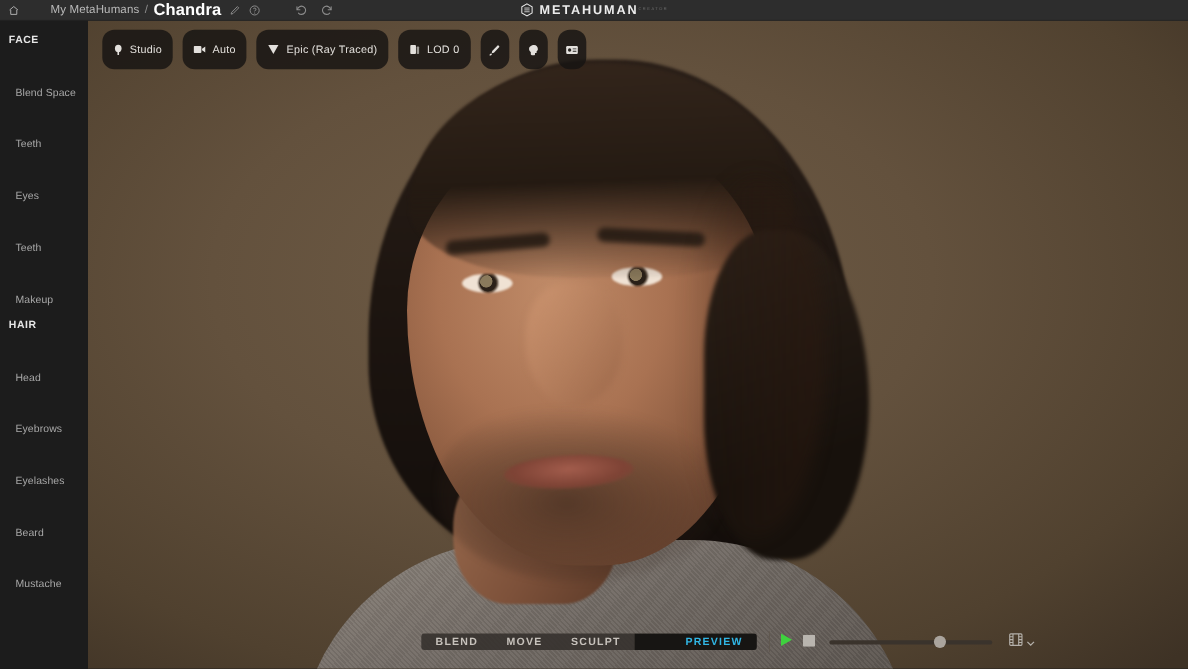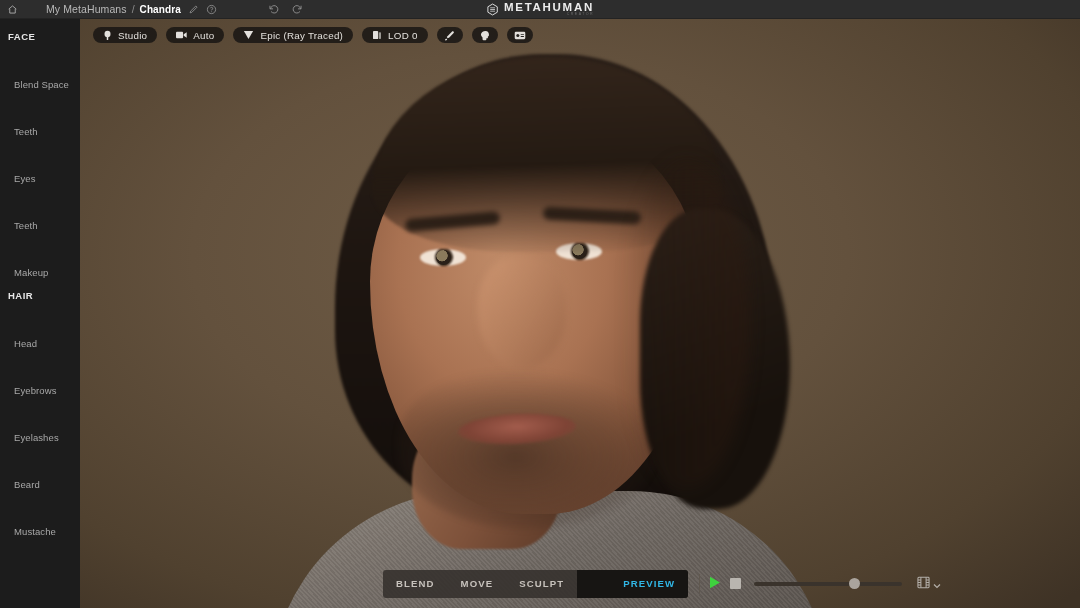--- a/index.html
+++ b/index.html
@@ -19,31 +19,31 @@
     display: flex; align-items: center;
     border-bottom: 1px solid #232323;
   }
   .crumbs { display: flex; align-items: center; gap: 4px; padding-left: 7px; }
   .home-icon { width: 11px; height: 11px; display: block; }
   .crumb-text {
     font-size: 10.5px; color: #b9b9b9; letter-spacing: .1px; padding-left: 24px;
   }
   .crumb-sep { font-size: 10.5px; color: #8d8d8d; padding: 0 1px; }
   .crumb-current {
-    font-size: 10px; color: #ffffff; font-weight: bold; letter-spacing: .1px;
+    font-size: 15px; color: #ffffff; font-weight: bold; letter-spacing: .1px;
   }
   .mini-icon { width: 11px; height: 11px; display: block; opacity: .78; margin-left: 3px; }
 
   .logo-wrap {
     position: absolute; left: 50%; top: 50%;
     transform: translate(-50%, -50%);
     display: flex; align-items: center; gap: 5px;
   }
   .logo-hex { width: 13px; height: 13px; display: block; }
-  .logo-col { display: flex; flex-direction: column; align-items: flex-end; }
+  .logo-col { display: flex; flex-direction: row; align-items: center; }
   .logo-text {
     font-size: 11.5px; font-weight: bold; color: #ececec;
     letter-spacing: 1.7px; line-height: 12px;
   }
   .logo-sub {
     font-size: 3.6px; color: #6d6d6d; letter-spacing: 1.4px;
     line-height: 5px; margin-top: -1px;
   }
 
   .history { position: absolute; right: 777px; top: 50%; transform: translateY(-50%);
@@ -162,35 +162,35 @@
     border-radius: 50%; filter: blur(7px);
   }
 
   
   .vp-toolbar {
     position: absolute; left: 13px; top: 8px;
     display: flex; align-items: center; gap: 9px;
   }
   .pill {
     display: inline-flex; align-items: center; gap: 6px;
-    height: 16px; padding: 0 10px;
+    height: 36px; padding: 0 10px;
     background: rgba(22,20,18,.82);
     border-radius: 11px; cursor: pointer;
     font-size: 9.8px; color: #e3e0dc; letter-spacing: .25px; white-space: nowrap;
   }
   .pill.round { width: 26px; padding: 0; justify-content: center; gap: 0; }
   .pill svg { display: block; }
 
   
   .bottombar {
     position: absolute; left: 383px; bottom: 13px;
     display: flex; align-items: center; height: 23px;
   }
   .mode-tabs {
-    display: flex; align-items: stretch; height: 28px;
+    display: flex; align-items: stretch; height: 15px;
     background: rgba(52,48,44,.88); border-radius: 3px; overflow: hidden;
   }
   .mode-tab {
     display: flex; align-items: center; padding: 0 13px;
     font-size: 9.6px; font-weight: bold; letter-spacing: 1.1px;
     color: #c7c2bc; cursor: pointer;
   }
   .mode-tab.active { color: #31b6e5; background: #171513; padding-left: 46px; }
   .sep-bar { width: 1px; height: 19px; background: #60584f; margin: 0 9px 0 11px; }
   .play-btn, .stop-btn { cursor: pointer; display: block; }

